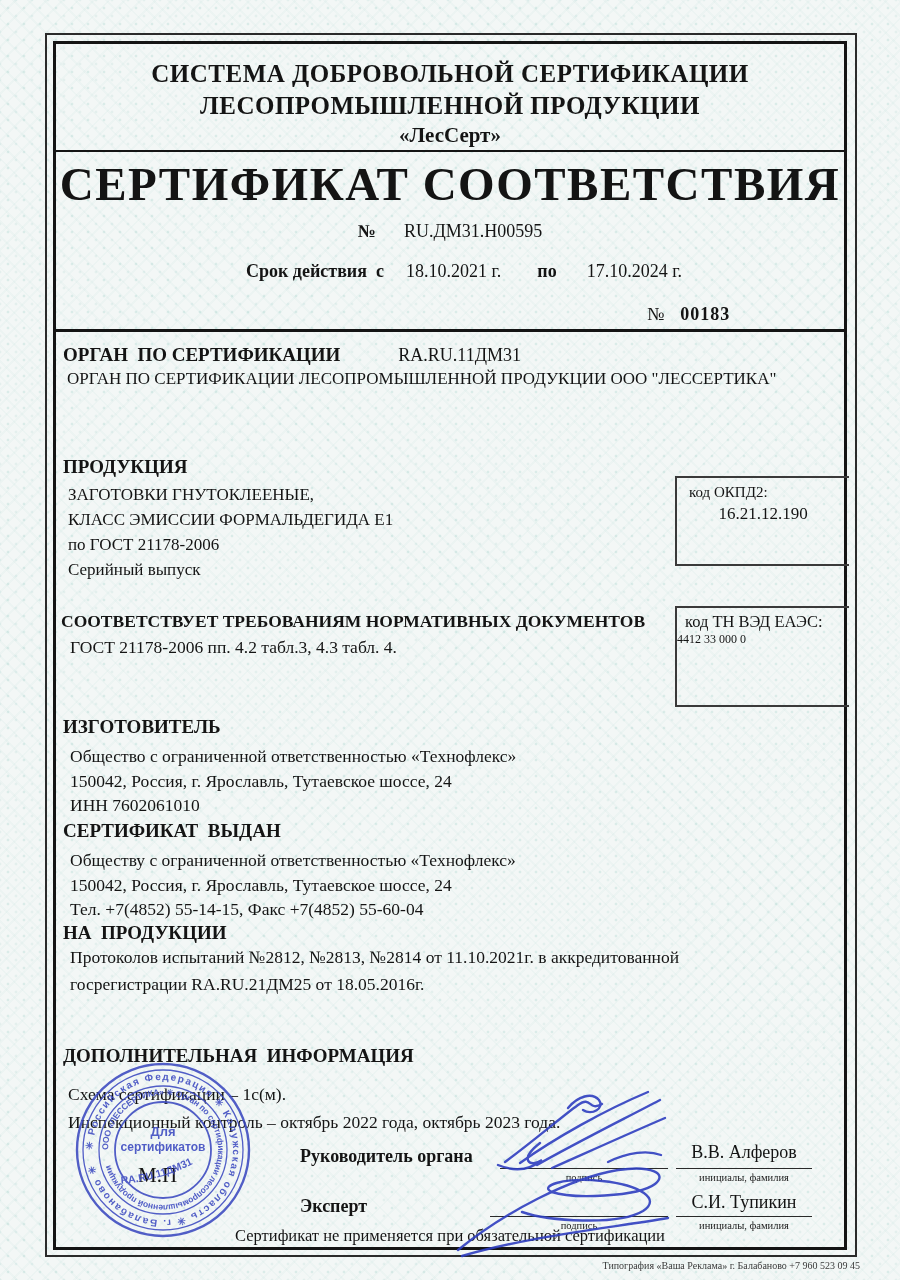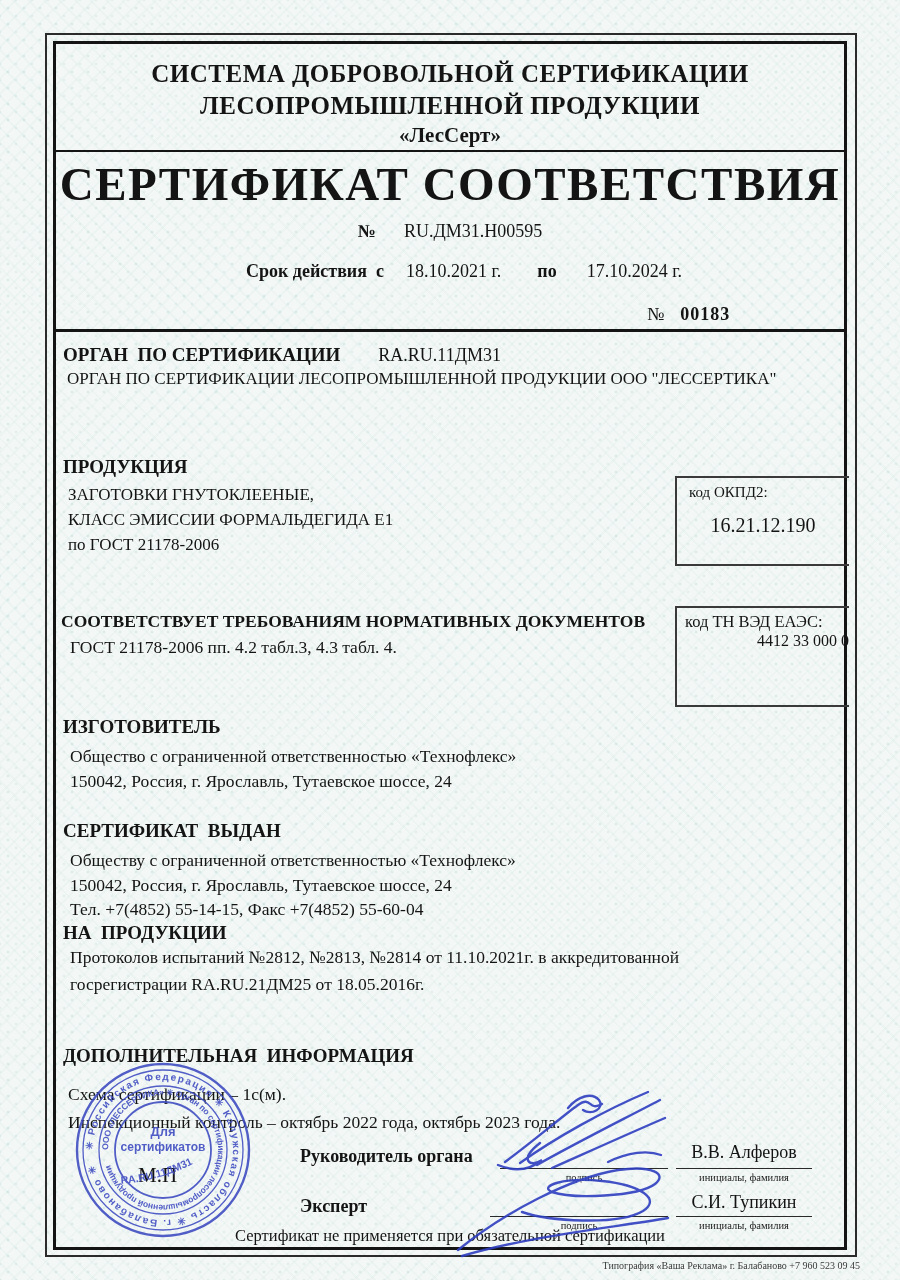--- a/index.html
+++ b/index.html
@@ -61,48 +61,50 @@
     <span>18.10.2021 г.</span>
     <span class="b" style="margin-left:14px;">по</span>
     <span style="margin-left:8px;">17.10.2024 г.</span>
   </div>
 
   <div class="abs" style="top:304px;left:647px;display:flex;gap:16px;font-size:18px;">
     <span>№</span>
     <span class="b" style="letter-spacing:1px;">00183</span>
   </div>
 
-  <div class="abs" style="top:344px;left:63px;display:flex;gap:38px;align-items:baseline;">
+  <div class="abs" style="top:344px;left:63px;display:flex;gap:58px;align-items:baseline;">
     <span class="sec-label pre">ОРГАН  ПО СЕРТИФИКАЦИИ</span>
     <span style="font-size:18px;">RA.RU.11ДМ31</span>
   </div>
   <div class="abs nw pre" style="top:369px;left:67px;font-size:17px;">ОРГАН ПО СЕРТИФИКАЦИИ ЛЕСОПРОМЫШЛЕННОЙ ПРОДУКЦИИ  ООО  "ЛЕССЕРТИКА"</div>
 
   <div class="abs sec-label" style="top:456px;left:63px;">ПРОДУКЦИЯ</div>
   <div class="abs body-text" style="top:482px;left:68px;line-height:25px;">
     <div>ЗАГОТОВКИ ГНУТОКЛЕЕНЫЕ,</div>
     <div>КЛАСС ЭМИССИИ ФОРМАЛЬДЕГИДА Е1</div>
     <div>по ГОСТ 21178-2006</div>
+    <div>Серийный выпуск</div>
   </div>
   <div class="abs code-box" style="left:675px;top:476px;width:172px;height:86px;">
     <div style="margin:6px 0 0 12px;font-size:15px;">код ОКПД2:</div>
-    <div style="margin-top:13px;text-align:center;font-size:20px;">16.21.12.190</div>
+    <div style="margin-top:3px;text-align:center;font-size:17px;">16.21.12.190</div>
   </div>
 
   <div class="abs b nw" style="top:611px;left:61px;font-size:17.5px;">СООТВЕТСТВУЕТ ТРЕБОВАНИЯМ НОРМАТИВНЫХ ДОКУМЕНТОВ</div>
   <div class="abs nw" style="top:637px;left:70px;font-size:17.5px;">ГОСТ 21178-2006 пп. 4.2 табл.3, 4.3 табл. 4.</div>
   <div class="abs code-box" style="left:675px;top:606px;width:172px;height:97px;">
     <div style="margin:4px 0 0 8px;font-size:16.5px;">код ТН ВЭД ЕАЭС:</div>
-    <div style="margin-top:0;text-align:right;font-size:16px;padding-left:13px;">4412 33 000 0</div>
+    <div style="margin-top:0;text-align:left;font-size:12px;">4412 33 000 0</div>
   </div>
 
   <div class="abs sec-label" style="top:716px;left:63px;">ИЗГОТОВИТЕЛЬ</div>
   <div class="abs body-text" style="top:744px;left:70px;line-height:24.5px;font-size:17.5px;">
     <div>Общество с ограниченной ответственностью «Технофлекс»</div>
     <div>150042, Россия, г. Ярославль, Тутаевское шоссе, 24</div>
+    <div>ИНН 7602061010</div>
   </div>
 
   <div class="abs sec-label pre" style="top:820px;left:63px;">СЕРТИФИКАТ  ВЫДАН</div>
   <div class="abs body-text" style="top:848px;left:70px;line-height:24.5px;font-size:17.5px;">
     <div>Обществу с ограниченной ответственностью «Технофлекс»</div>
     <div>150042, Россия, г. Ярославль, Тутаевское шоссе, 24</div>
     <div>Тел. +7(4852) 55-14-15, Факс +7(4852) 55-60-04</div>
   </div>
 
   <div class="abs sec-label pre" style="top:922px;left:63px;">НА  ПРОДУКЦИИ</div>

